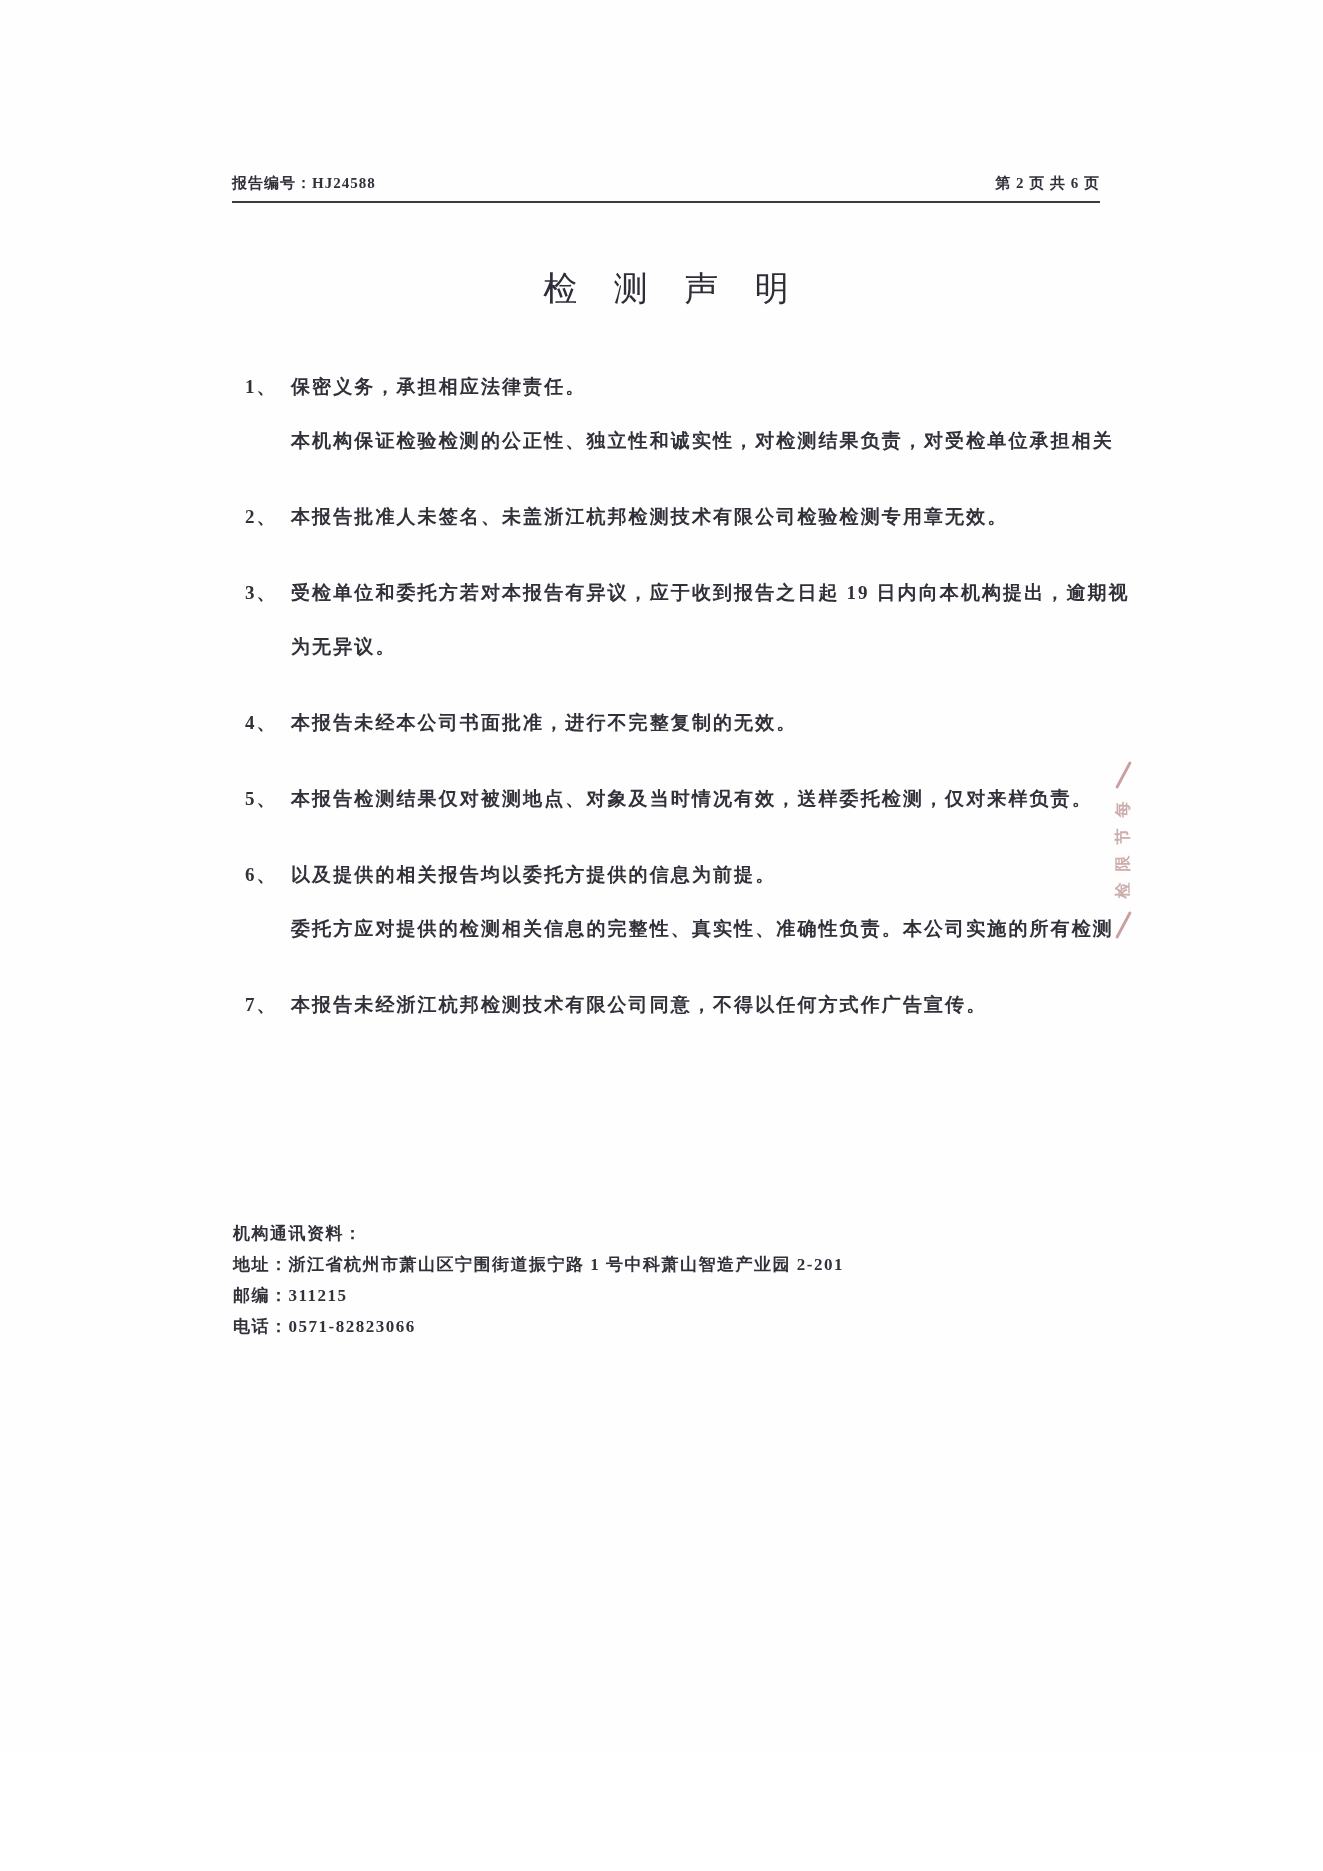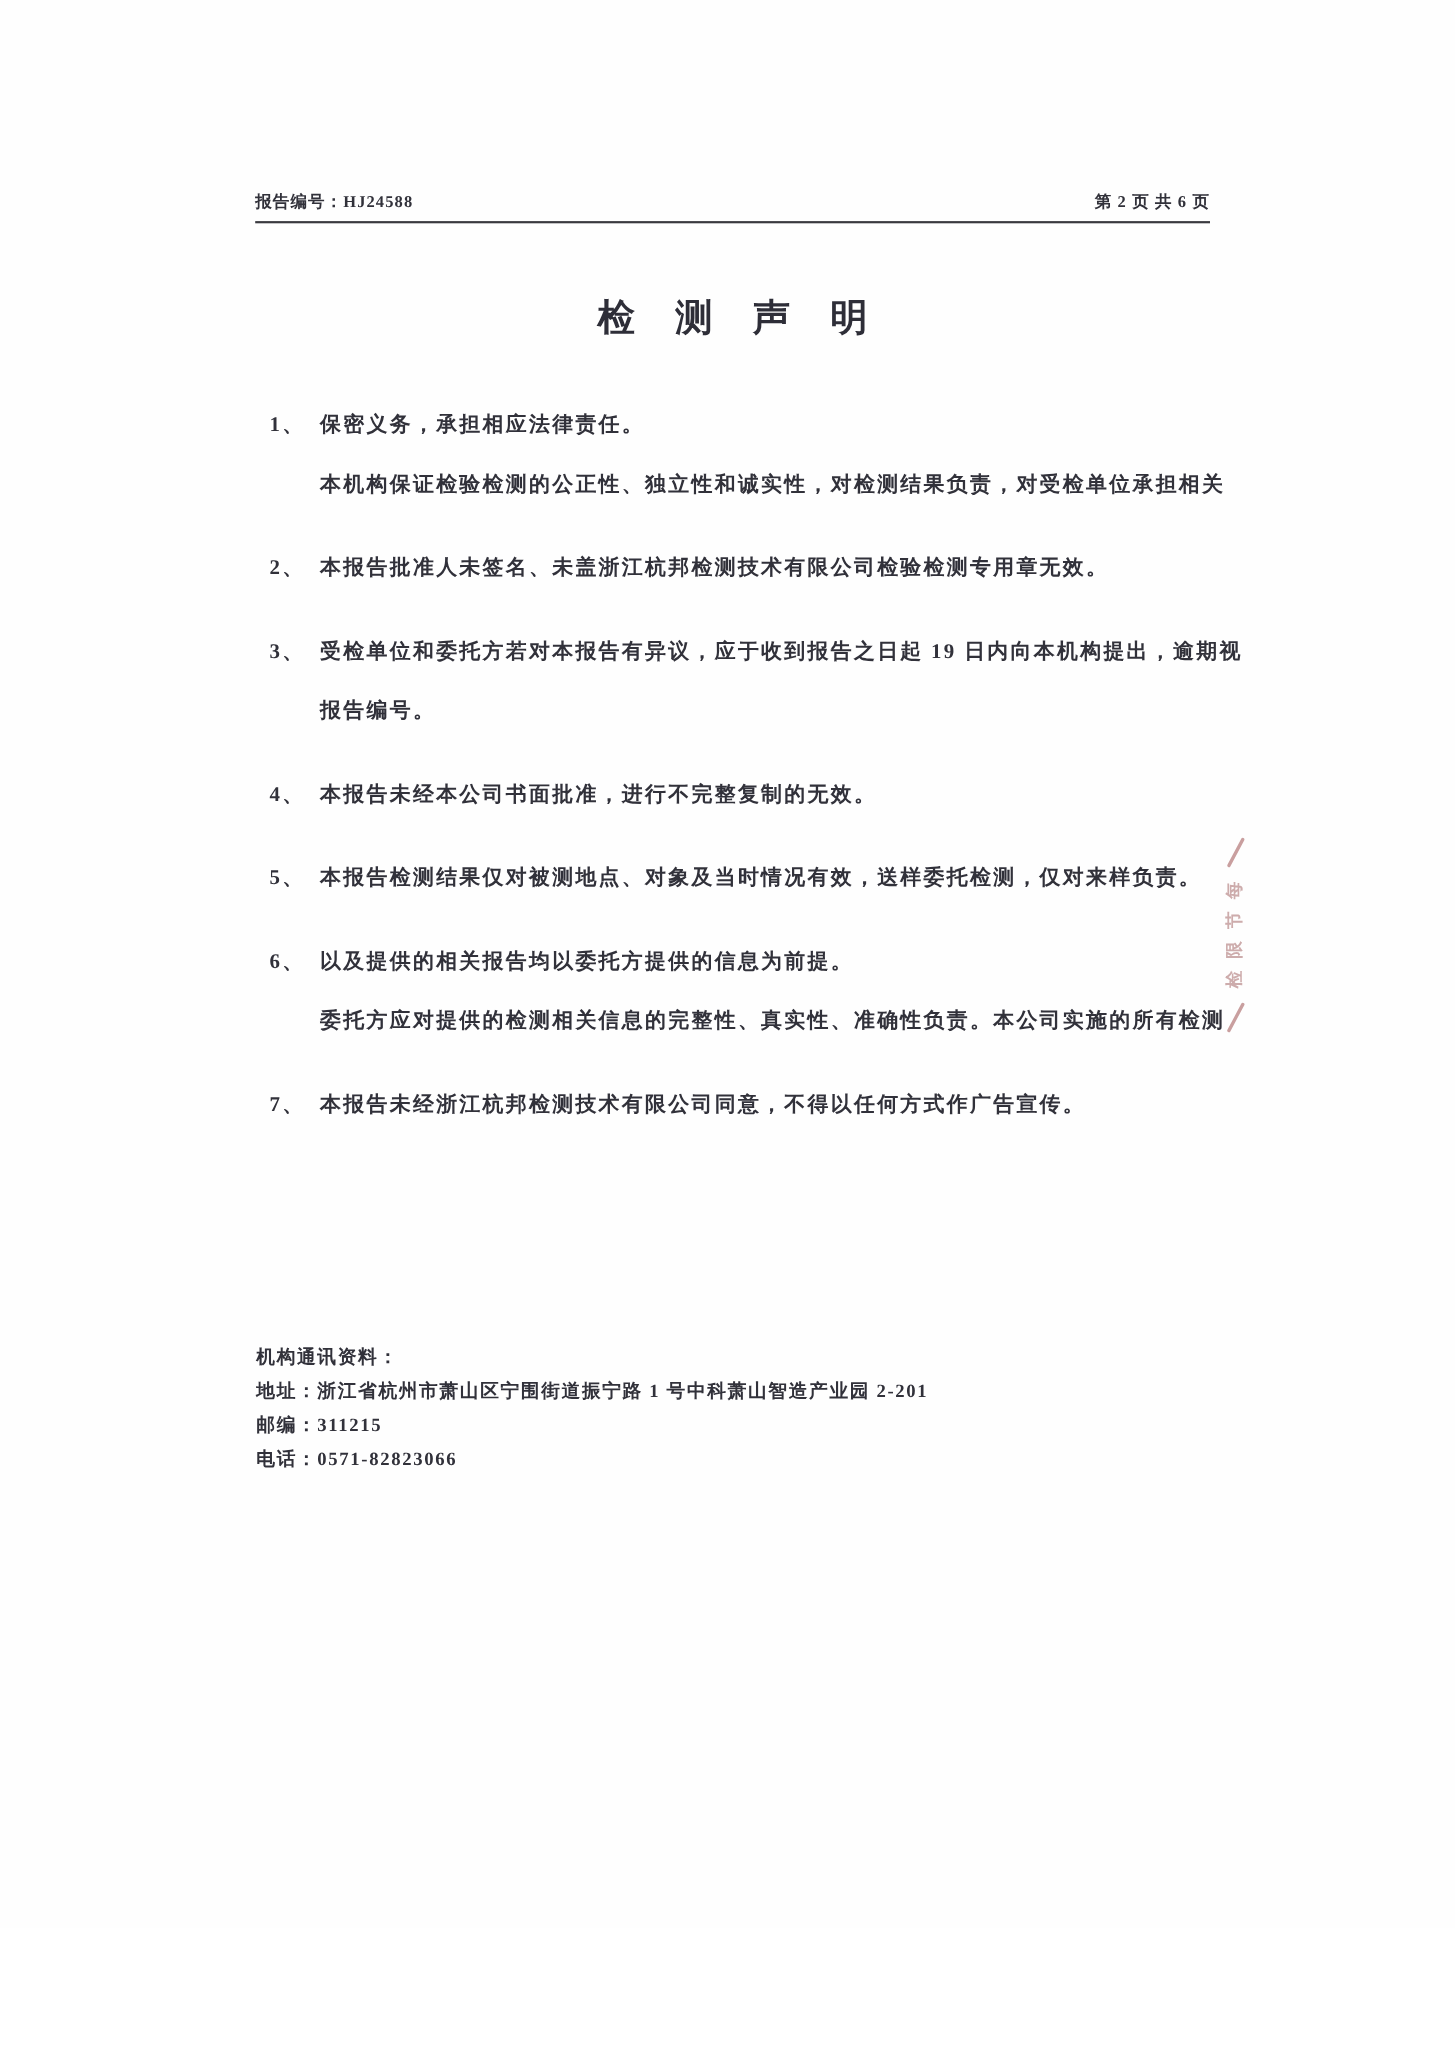--- a/index.html
+++ b/index.html
@@ -36,21 +36,21 @@
   }
   
   .title {
     position: absolute;
     left: 232px;
     top: 266px;
     width: 868px;
     margin: 0;
     text-align: center;
     font-size: 34px;
-    font-weight: bold;
+    font-weight: normal;
     letter-spacing: 14px;
     text-indent: 14px; 
     color: #2e2e38;
   }
   
   .decl-list {
     position: absolute;
     left: 245px;
     top: 360px;
     width: 862px;
@@ -140,21 +140,21 @@
       <div class="decl-item">
         <span class="decl-num">2、</span>
         <span class="decl-body">
           <div class="decl-line">本报告批准人未签名、未盖浙江杭邦检测技术有限公司检验检测专用章无效。</div>
         </span>
       </div>
       <div class="decl-item">
         <span class="decl-num">3、</span>
         <span class="decl-body">
           <div class="decl-line">受检单位和委托方若对本报告有异议，应于收到报告之日起 19 日内向本机构提出，逾期视</div>
-          <div class="decl-line">报告编号。</div>
+          <div class="decl-line">为无异议。</div>
         </span>
       </div>
       <div class="decl-item">
         <span class="decl-num">4、</span>
         <span class="decl-body">
           <div class="decl-line">本报告未经本公司书面批准，进行不完整复制的无效。</div>
         </span>
       </div>
       <div class="decl-item">
         <span class="decl-num">5、</span>

